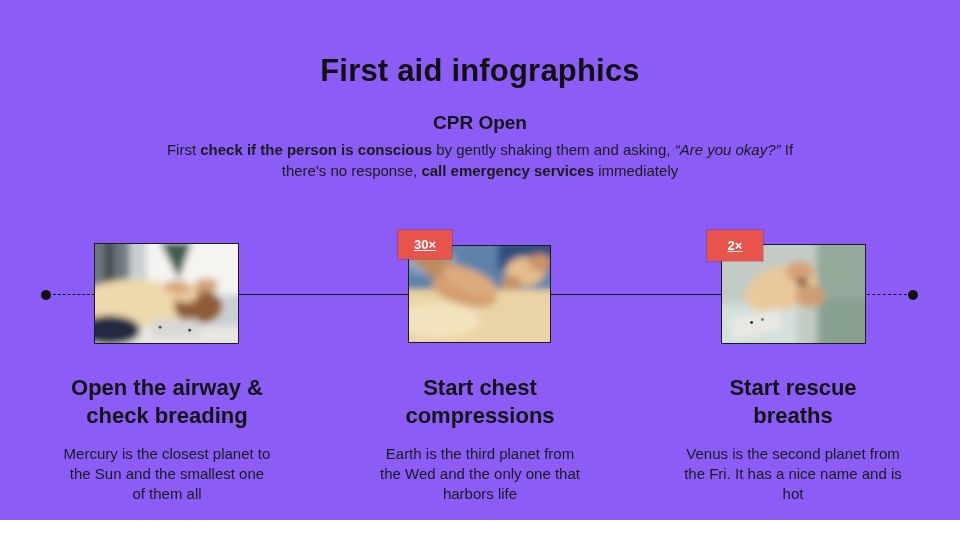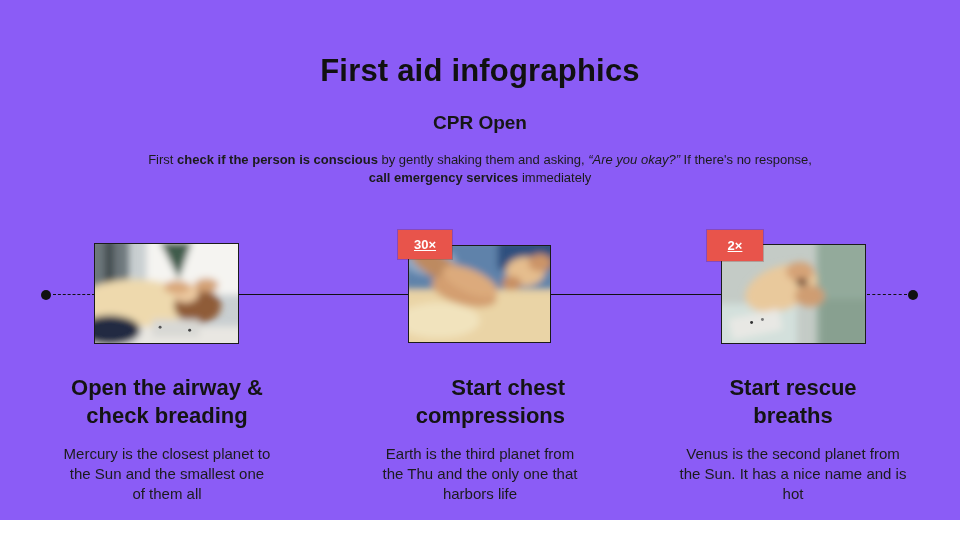--- a/index.html
+++ b/index.html
@@ -4,22 +4,22 @@
 <style>
   * { margin:0; padding:0; box-sizing:border-box; }
   html,body { width:960px; height:540px; }
   body { font-family:"Liberation Sans", sans-serif; background:#ffffff; color:#1b1b1b; }
   .slide { position:relative; width:960px; height:520px; background:#8b5cf6; overflow:hidden; }
 
   .title { position:absolute; top:53px; left:0; width:960px; text-align:center;
            font-size:31px; font-weight:800; letter-spacing:0.2px; color:#111111; }
   .subtitle { position:absolute; top:112px; left:0; width:960px; text-align:center;
               font-size:19px; font-weight:700; color:#161616; }
-  .intro { position:absolute; top:151px; left:148px; width:664px; text-align:center;
-           font-size:13px; line-height:1.42; color:#1b1b1b; }
+  .intro { position:absolute; top:139px; left:148px; width:664px; text-align:center;
+           font-size:15px; line-height:1.42; color:#1b1b1b; }
   .seg-normal { font-weight:400; }
   .seg-bold { font-weight:700; }
   .seg-italic { font-style:italic; }
 
   
   .tl-dot { position:absolute; width:10px; height:10px; border-radius:50%; background:#111; top:290px; }
   .tl-line { position:absolute; top:294px; height:0; border-top:1.6px solid #111; }
   .tl-dashed { border-top-style:dashed; }
 
   .photo { position:absolute; border:1px solid #1b1b1b; background:#ddd; overflow:hidden; }
@@ -125,22 +125,22 @@
 
   <div class="badge" style="left:398px; top:230px; width:54px; height:29px;">30×</div>
   <div class="badge" style="left:707px; top:230px; width:56px; height:31px;">2×</div>
 
   <div class="step-col" style="left:47px; width:240px;">
     <div class="step-title" style="width:200px;">Open the airway &amp; check breading</div>
     <div class="step-desc" style="width:207px;">Mercury is the closest planet to the Sun and the smallest one of them all</div>
   </div>
 
   <div class="step-col" style="left:360px; width:240px;">
-    <div class="step-title" style="width:170px;text-align:right;">Start chest compressions</div>
-    <div class="step-desc" style="width:212px;">Earth is the third planet from the Thu and the only one that harbors life</div>
+    <div class="step-title" style="width:170px;">Start chest compressions</div>
+    <div class="step-desc" style="width:212px;">Earth is the third planet from the Wed and the only one that harbors life</div>
   </div>
 
   <div class="step-col" style="left:673px; width:240px;">
     <div class="step-title" style="width:132px;">Start rescue breaths</div>
-    <div class="step-desc" style="width:228px;">Venus is the second planet from the Sun. It has a nice name and is hot</div>
+    <div class="step-desc" style="width:228px;">Venus is the second planet from the Fri. It has a nice name and is hot</div>
   </div>
 
 </div>
 
 </body></html>

